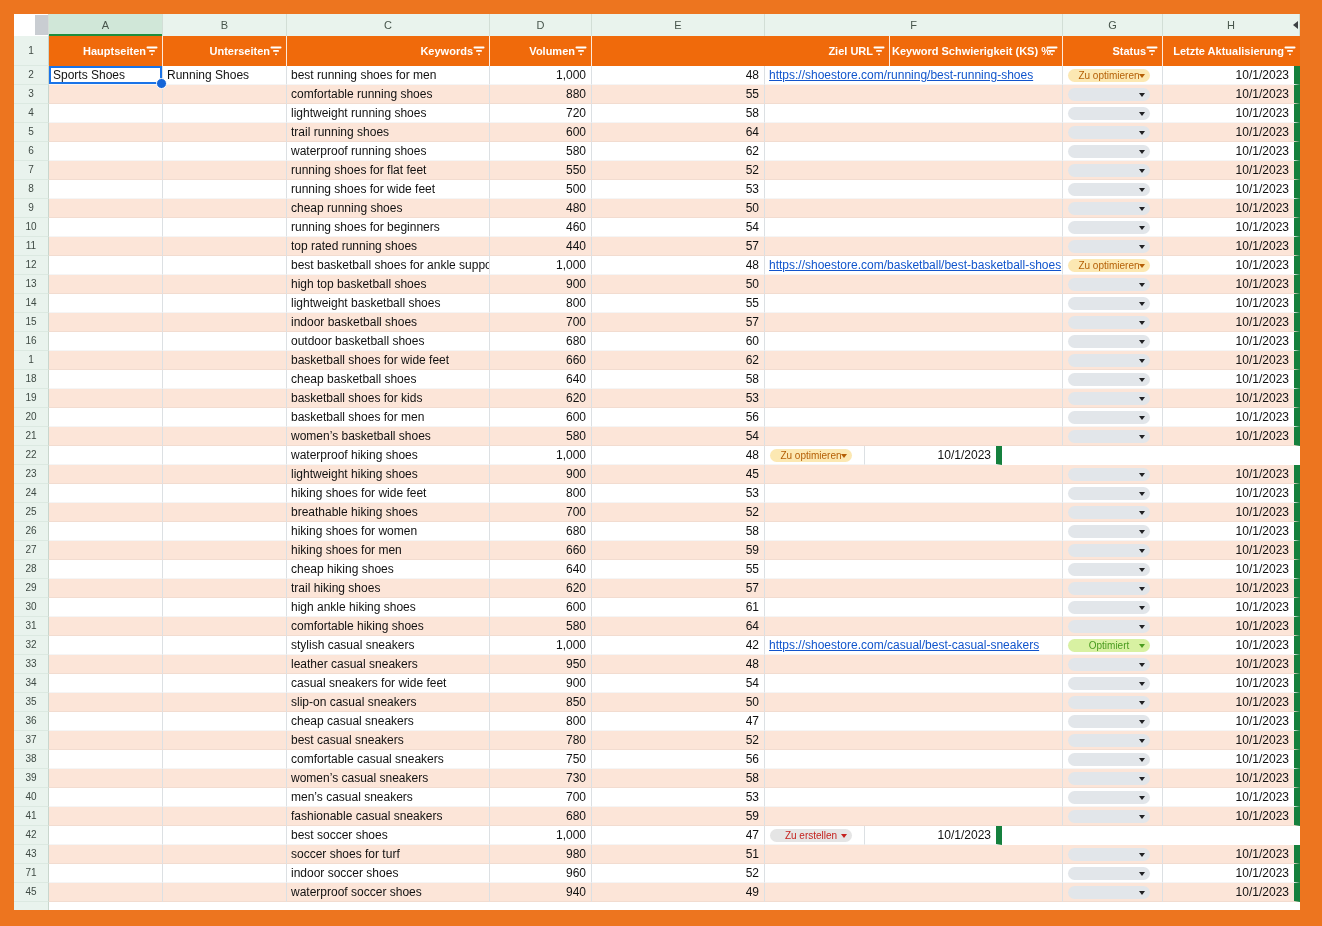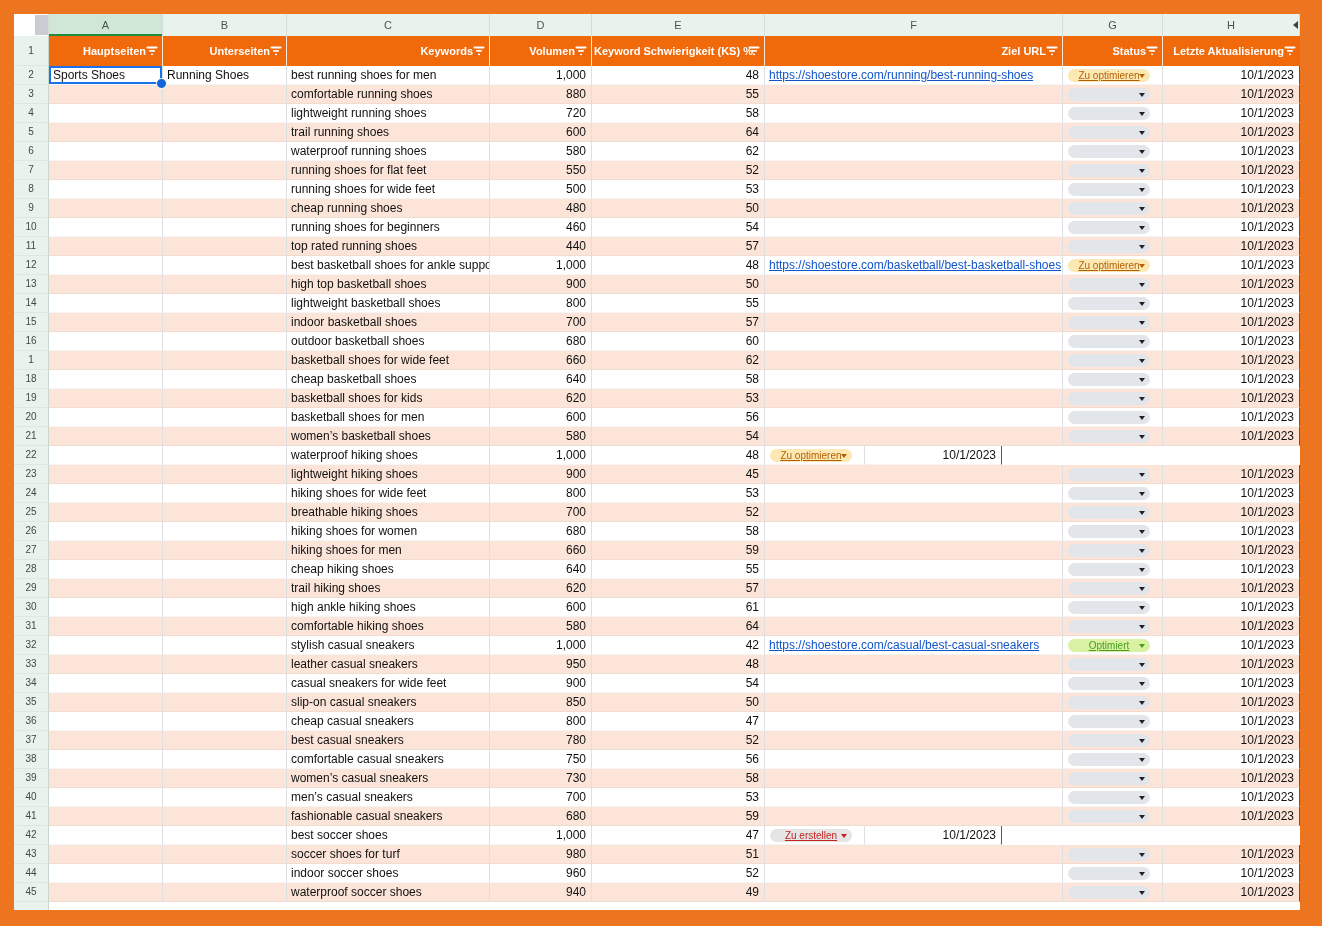--- a/index.html
+++ b/index.html
@@ -66,32 +66,32 @@
     text-align:center;line-height:18px;height:19px;
     border-right:1px solid #c9d6cd;border-bottom:1px solid #dce9e1;
   }
   .cell{
     box-sizing:border-box;height:19px;line-height:18px;font-size:12px;color:#111;
     border-right:1px solid #DCE0E3;border-bottom:1px solid rgba(60,64,67,0.05);
     white-space:nowrap;overflow:hidden;position:relative;
   }
   .cell.txt{padding-left:4px;}
   .cell.num{text-align:right;padding-right:5px;}
-  .cell.w-h{border-right:1px solid #15803d;}
+  .cell.w-h{border-right:6px solid #15803d;}
   .cell a{color:#1155CC;text-decoration:underline;}
   .cell.selected{box-shadow:inset 0 0 0 2px #1A73E8;overflow:visible;z-index:4;}
   .fill-handle{
     position:absolute;right:-5px;bottom:-5px;width:9px;height:9px;border-radius:50%;
     background:#1565d8;border:1px solid #fff;z-index:6;
   }
 
   
   .pill{
     position:relative;margin:3px 12px 0 5px;height:13px;border-radius:8px;
-    display:flex;align-items:center;justify-content:center;font-size:10px;line-height:13px;text-decoration:underline;
+    display:flex;align-items:center;justify-content:center;font-size:10px;line-height:13px;
   }
   .pill .caret{
     position:absolute;right:5px;top:4.5px;width:0;height:0;
     border-left:3.5px solid transparent;border-right:3.5px solid transparent;
     border-top:4px solid currentColor;
   }
   .pill-empty{background:#E2E6EA;color:#202124;}
   .pill-zu_optimieren{background:#FCE8B2;color:#B45F06;}
   .pill-optimiert{background:#D8F1A2;color:#4A9C20;text-align:center;}
   .pill-zu_erstellen{background:#e5e5e5;color:#C5221F;}
@@ -136,26 +136,26 @@
         <div class="hcell w-c"><span class="hlabel">Keywords</span><span><svg class="filter-ico" viewBox="0 0 12 10">
               <rect x="0.5" y="0.6" width="11" height="1.8" rx="0.9"></rect>
               <rect x="3" y="4" width="6" height="1.8" rx="0.9"></rect>
               <rect x="5" y="7.4" width="2" height="1.8" rx="0.9"></rect>
             </svg></span></div>
         <div class="hcell w-d"><span class="hlabel">Volumen</span><span><svg class="filter-ico" viewBox="0 0 12 10">
               <rect x="0.5" y="0.6" width="11" height="1.8" rx="0.9"></rect>
               <rect x="3" y="4" width="6" height="1.8" rx="0.9"></rect>
               <rect x="5" y="7.4" width="2" height="1.8" rx="0.9"></rect>
             </svg></span></div>
-        <div class="hcell w-e"><span class="hlabel">Keyword Schwierigkeit (KS) %</span><span><svg class="filter-ico" viewBox="0 0 12 10">
+        <div class="hcell w-f"><span class="hlabel">Ziel URL</span><span><svg class="filter-ico" viewBox="0 0 12 10">
               <rect x="0.5" y="0.6" width="11" height="1.8" rx="0.9"></rect>
               <rect x="3" y="4" width="6" height="1.8" rx="0.9"></rect>
               <rect x="5" y="7.4" width="2" height="1.8" rx="0.9"></rect>
             </svg></span></div>
-        <div class="hcell w-f"><span class="hlabel">Ziel URL</span><span><svg class="filter-ico" viewBox="0 0 12 10">
+        <div class="hcell w-e"><span class="hlabel">Keyword Schwierigkeit (KS) %</span><span><svg class="filter-ico" viewBox="0 0 12 10">
               <rect x="0.5" y="0.6" width="11" height="1.8" rx="0.9"></rect>
               <rect x="3" y="4" width="6" height="1.8" rx="0.9"></rect>
               <rect x="5" y="7.4" width="2" height="1.8" rx="0.9"></rect>
             </svg></span></div>
         <div class="hcell w-g"><span class="hlabel">Status</span><span><svg class="filter-ico" viewBox="0 0 12 10">
               <rect x="0.5" y="0.6" width="11" height="1.8" rx="0.9"></rect>
               <rect x="3" y="4" width="6" height="1.8" rx="0.9"></rect>
               <rect x="5" y="7.4" width="2" height="1.8" rx="0.9"></rect>
             </svg></span></div>
         <div class="hcell w-h"><span class="hlabel">Letzte Aktualisierung</span><span><svg class="filter-ico" viewBox="0 0 12 10">
@@ -793,21 +793,21 @@
           <div class="cell num w-e">51</div>
           <div class="cell txt w-f"></div>
           <div class="cell w-g">
             <div class="pill pill-empty">
               <span class="caret"></span>
             </div>
           </div>
           <div class="cell num w-h">10/1/2023</div>
         </div>
         <div class="row even">
-          <div class="rn w-rn">44</div>
+          <div class="rn w-rn">71</div>
           <div class="cell txt w-a"></div>
           <div class="cell txt w-b"></div>
           <div class="cell txt w-c">indoor soccer shoes</div>
           <div class="cell num w-d">960</div>
           <div class="cell num w-e">52</div>
           <div class="cell txt w-f"></div>
           <div class="cell w-g">
             <div class="pill pill-empty">
               <span class="caret"></span>
             </div>

